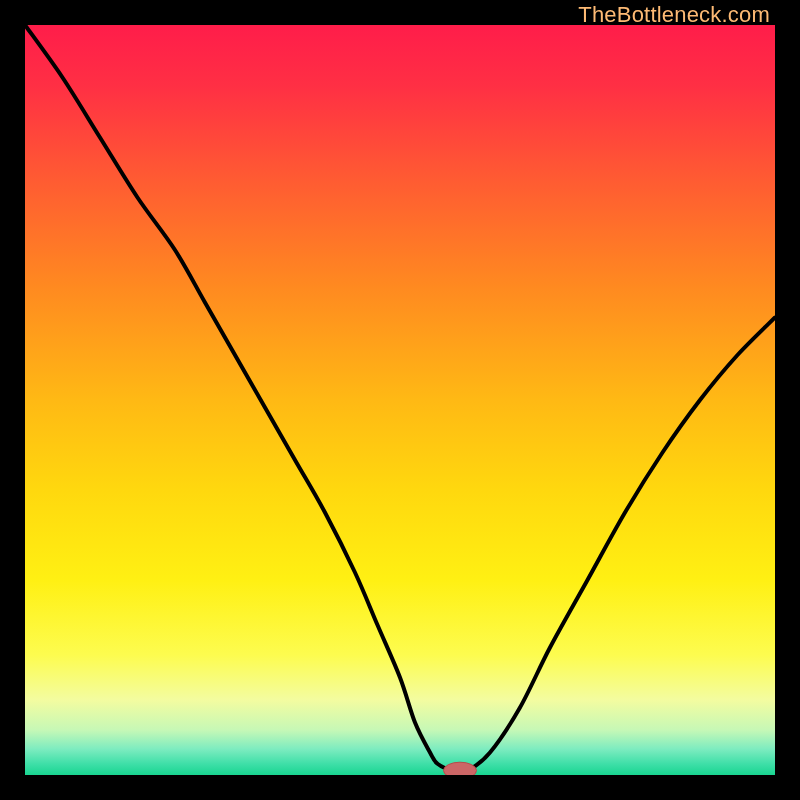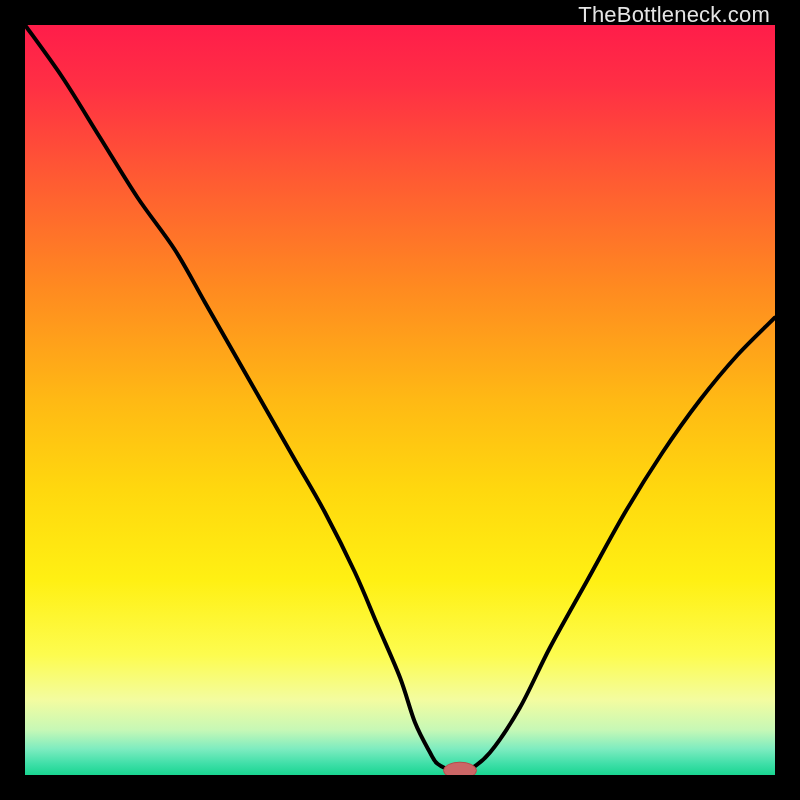--- a/index.html
+++ b/index.html
@@ -25,21 +25,21 @@
     width: 750px;
     height: 750px;
     display: block;
   }
   .watermark {
     position: absolute;
     top: 2px;
     right: 30px;
     font-family: Arial, Helvetica, sans-serif;
     font-size: 22px;
-    color: #e5e5e5;
+    color: #fdba74;
     font-weight: 500;
     letter-spacing: 0.2px;
   }
 </style>
 </head>
 <body>
 
 <div class="frame">
   <svg class="plot-canvas" viewBox="0 0 750 750" preserveAspectRatio="none">
     <defs>

